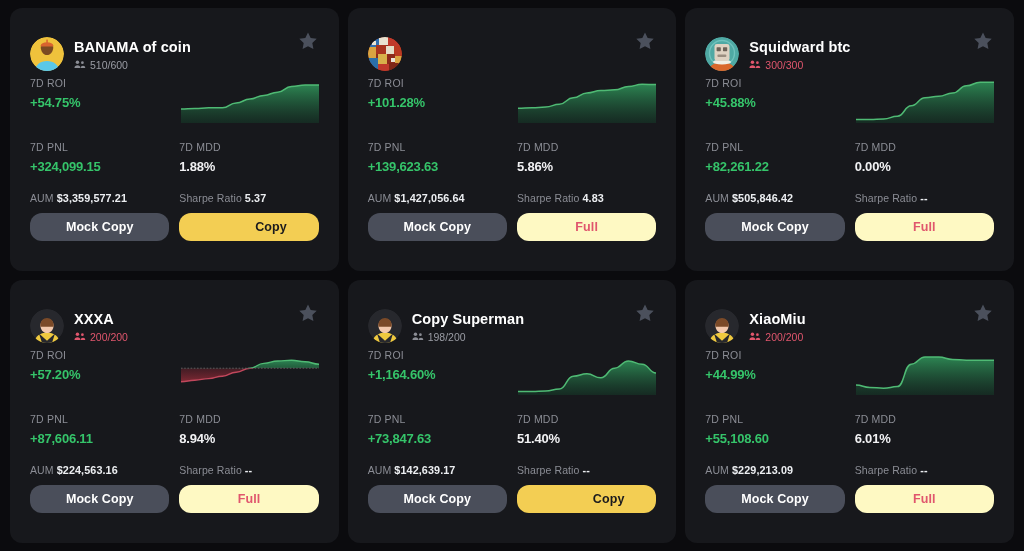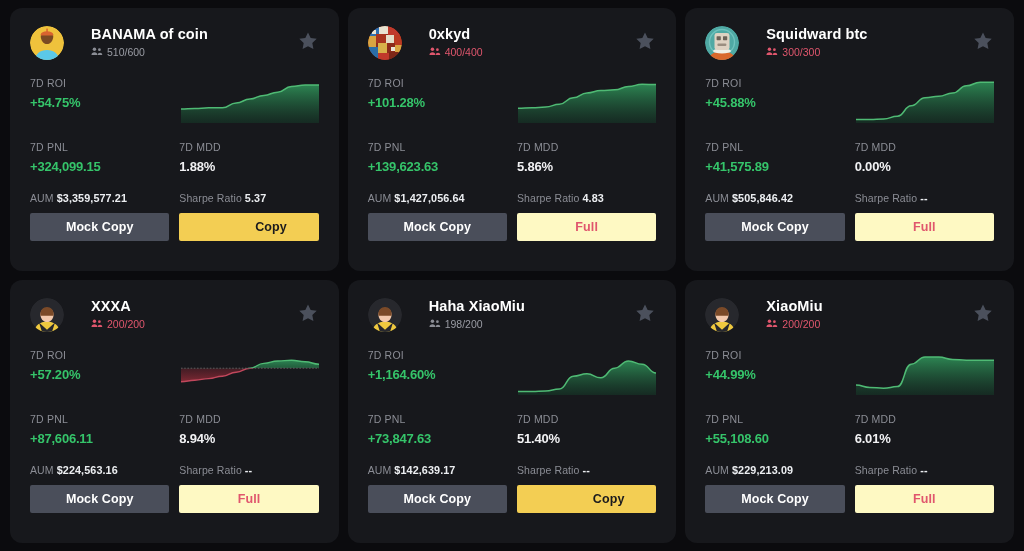--- a/index.html
+++ b/index.html
@@ -20,22 +20,22 @@
   .card {
     background: #17181c;
     border-radius: 12px;
     padding: 17px 20px 14px 20px;
     display: flex;
     flex-direction: column;
     position: relative;
   }
   .card-head {
     display: flex;
-    align-items: flex-start;
-    gap: 27px;
+    align-items: flex-end;
+    gap: 10px;
     height: 46px;
   }
   .avatar {
     width: 34px; height: 34px;
     border-radius: 50%;
     flex: 0 0 34px;
     overflow: hidden;
     margin-top: 1px;
     position: relative;
   }
@@ -110,21 +110,21 @@
   .sub-line b { color: #eceef1; font-weight: bold; font-size: 10.8px; }
   .btn-row {
     display: grid;
     grid-template-columns: 1fr 1fr;
     column-gap: 10px;
     margin-top: 9px;
   }
   .btn {
     height: 28px;
     border: 0;
-    border-radius: 2px;
+    border-radius: 12px;
     font-family: "Liberation Sans", sans-serif;
     font-size: 12.5px;
     font-weight: bold;
     cursor: pointer;
     letter-spacing: 0.1px;
   }
   .btn-mock { background: #4a4e5a; color: #ffffff; }
   .btn-copy { background: #f3ce53; color: #1a1a1d; padding-left: 44px; }
   .btn-full { background: #fef9c3; color: #e0566d; cursor: default; }
 </style>
@@ -224,32 +224,20 @@
               <rect x="10" y="17" width="9" height="10" fill="#d8b14a"></rect>
               <rect x="19" y="17" width="8" height="9" fill="#8d2a1a"></rect>
               <rect x="27" y="19" width="7" height="9" fill="#d9a441"></rect>
               <rect x="10" y="27" width="11" height="7" fill="#c0392b"></rect>
               <rect x="21" y="26" width="13" height="8" fill="#7e2717"></rect>
               <rect x="4" y="4" width="4" height="4" fill="#e9e4d4"></rect>
               <rect x="23" y="21" width="4" height="4" fill="#eae5d6"></rect>
             </g>
           </svg>
         </div>
-        <div class="id-block">
-          <div class="trader-name">0xkyd</div>
-          <div class="members full">
-            <span class="people-icon"><svg viewBox="0 0 16 12" width="12" height="9">
-                <circle cx="4.6" cy="3" r="2.3" fill="#e0566d"></circle>
-                <circle cx="11.2" cy="3.6" r="1.8" fill="#e0566d"></circle>
-                <path d="M0.6 10.6c0-2.2 1.8-3.6 4-3.6s4 1.4 4 3.6z" fill="#e0566d"></path>
-                <path d="M9 10.6c0-1.8 1.2-2.9 3-2.9s3 1.1 3 2.9z" fill="#e0566d"></path>
-              </svg></span>
-            <span>400/400</span>
-          </div>
-        </div>
       </div>
       <button class="star-btn"><svg viewBox="0 0 24 24" width="22" height="22">
           <path fill="#4b505c" d="M12 2.6l2.9 6.1 6.6.9-4.8 4.6 1.2 6.6L12 17.6l-5.9 3.2 1.2-6.6L2.5 9.6l6.6-.9z"></path>
         </svg></button>
       <div class="body-grid">
         <div>
           <div class="metric-label">7D ROI</div>
           <div class="metric-value pos">+101.28%</div>
         </div>
         <div class="chart-cell">
@@ -338,21 +326,21 @@
               </linearGradient>
             </defs>
             <path d="M0.0,42.4 C6.9,42.4 6.9,42.4 13.8,42.4 C20.7,42.4 20.7,42.0 27.6,42.0 C34.5,42.0 34.5,39.2 41.4,39.2 C48.3,39.2 48.3,28.8 55.2,28.8 C62.1,28.8 62.1,20.8 69.0,20.8 C75.9,20.8 75.9,19.2 82.8,19.2 C89.7,19.2 89.7,16.0 96.6,16.0 C103.5,16.0 103.5,8.8 110.4,8.8 C117.3,8.8 117.3,5.2 124.2,5.2 C131.1,5.2 131.1,5.2 138.0,5.2 L138,46 L0,46 Z" fill="url(#gp2)"></path>
             <path d="M0.0,42.4 C6.9,42.4 6.9,42.4 13.8,42.4 C20.7,42.4 20.7,42.0 27.6,42.0 C34.5,42.0 34.5,39.2 41.4,39.2 C48.3,39.2 48.3,28.8 55.2,28.8 C62.1,28.8 62.1,20.8 69.0,20.8 C75.9,20.8 75.9,19.2 82.8,19.2 C89.7,19.2 89.7,16.0 96.6,16.0 C103.5,16.0 103.5,8.8 110.4,8.8 C117.3,8.8 117.3,5.2 124.2,5.2 C131.1,5.2 131.1,5.2 138.0,5.2" fill="none" stroke="#4fba74" stroke-width="1.5"></path>
           </svg>
         </div>
       </div>
       <div class="body-grid row-2">
         <div>
           <div class="metric-label">7D PNL</div>
-          <div class="metric-value pos">+41,575.89</div>
+          <div class="metric-value pos">+82,261.22</div>
         </div>
         <div>
           <div class="metric-label">7D MDD</div>
           <div class="metric-value neu">0.00%</div>
         </div>
       </div>
       <div class="sub-row">
         <div class="sub-line"><span>AUM</span> <b>$505,846.42</b></div>
         <div class="sub-line"><span>Sharpe Ratio</span> <b>--</b></div>
       </div>
@@ -444,21 +432,21 @@
         <div class="avatar">
           <svg viewBox="0 0 34 34">
             <circle cx="17" cy="17" r="17" fill="#27282d"></circle>
             <path d="M4.6 34c0-6.3 5.6-10.4 12.4-10.4S29.4 27.7 29.4 34z" fill="#efc93f"></path>
             <path d="M9 24.6l8 7.2 8-7.2-3 9.4H12z" fill="#27282d"></path>
             <path d="M10.4 16.4c0-3.6 2.9-6.5 6.6-6.5s6.6 2.9 6.6 6.5c0 4.3-3 7.6-6.6 7.6s-6.6-3.3-6.6-7.6z" fill="#f3c9ad"></path>
             <path d="M10.3 16.1c0-4 2.9-7.1 6.7-7.1s6.7 3.1 6.7 7.1c0 .6-.1 1.2-.2 1.7H10.5c-.1-.5-.2-1.1-.2-1.7z" fill="#7b4a28"></path>
           </svg>
         </div>
         <div class="id-block">
-          <div class="trader-name">Haha XiaoMiu</div>
+          <div class="trader-name">Copy Superman</div>
           <div class="members">
             <span class="people-icon"><svg viewBox="0 0 16 12" width="12" height="9">
                 <circle cx="4.6" cy="3" r="2.3" fill="#8b8d95"></circle>
                 <circle cx="11.2" cy="3.6" r="1.8" fill="#8b8d95"></circle>
                 <path d="M0.6 10.6c0-2.2 1.8-3.6 4-3.6s4 1.4 4 3.6z" fill="#8b8d95"></path>
                 <path d="M9 10.6c0-1.8 1.2-2.9 3-2.9s3 1.1 3 2.9z" fill="#8b8d95"></path>
               </svg></span>
             <span>198/200</span>
           </div>
         </div>

